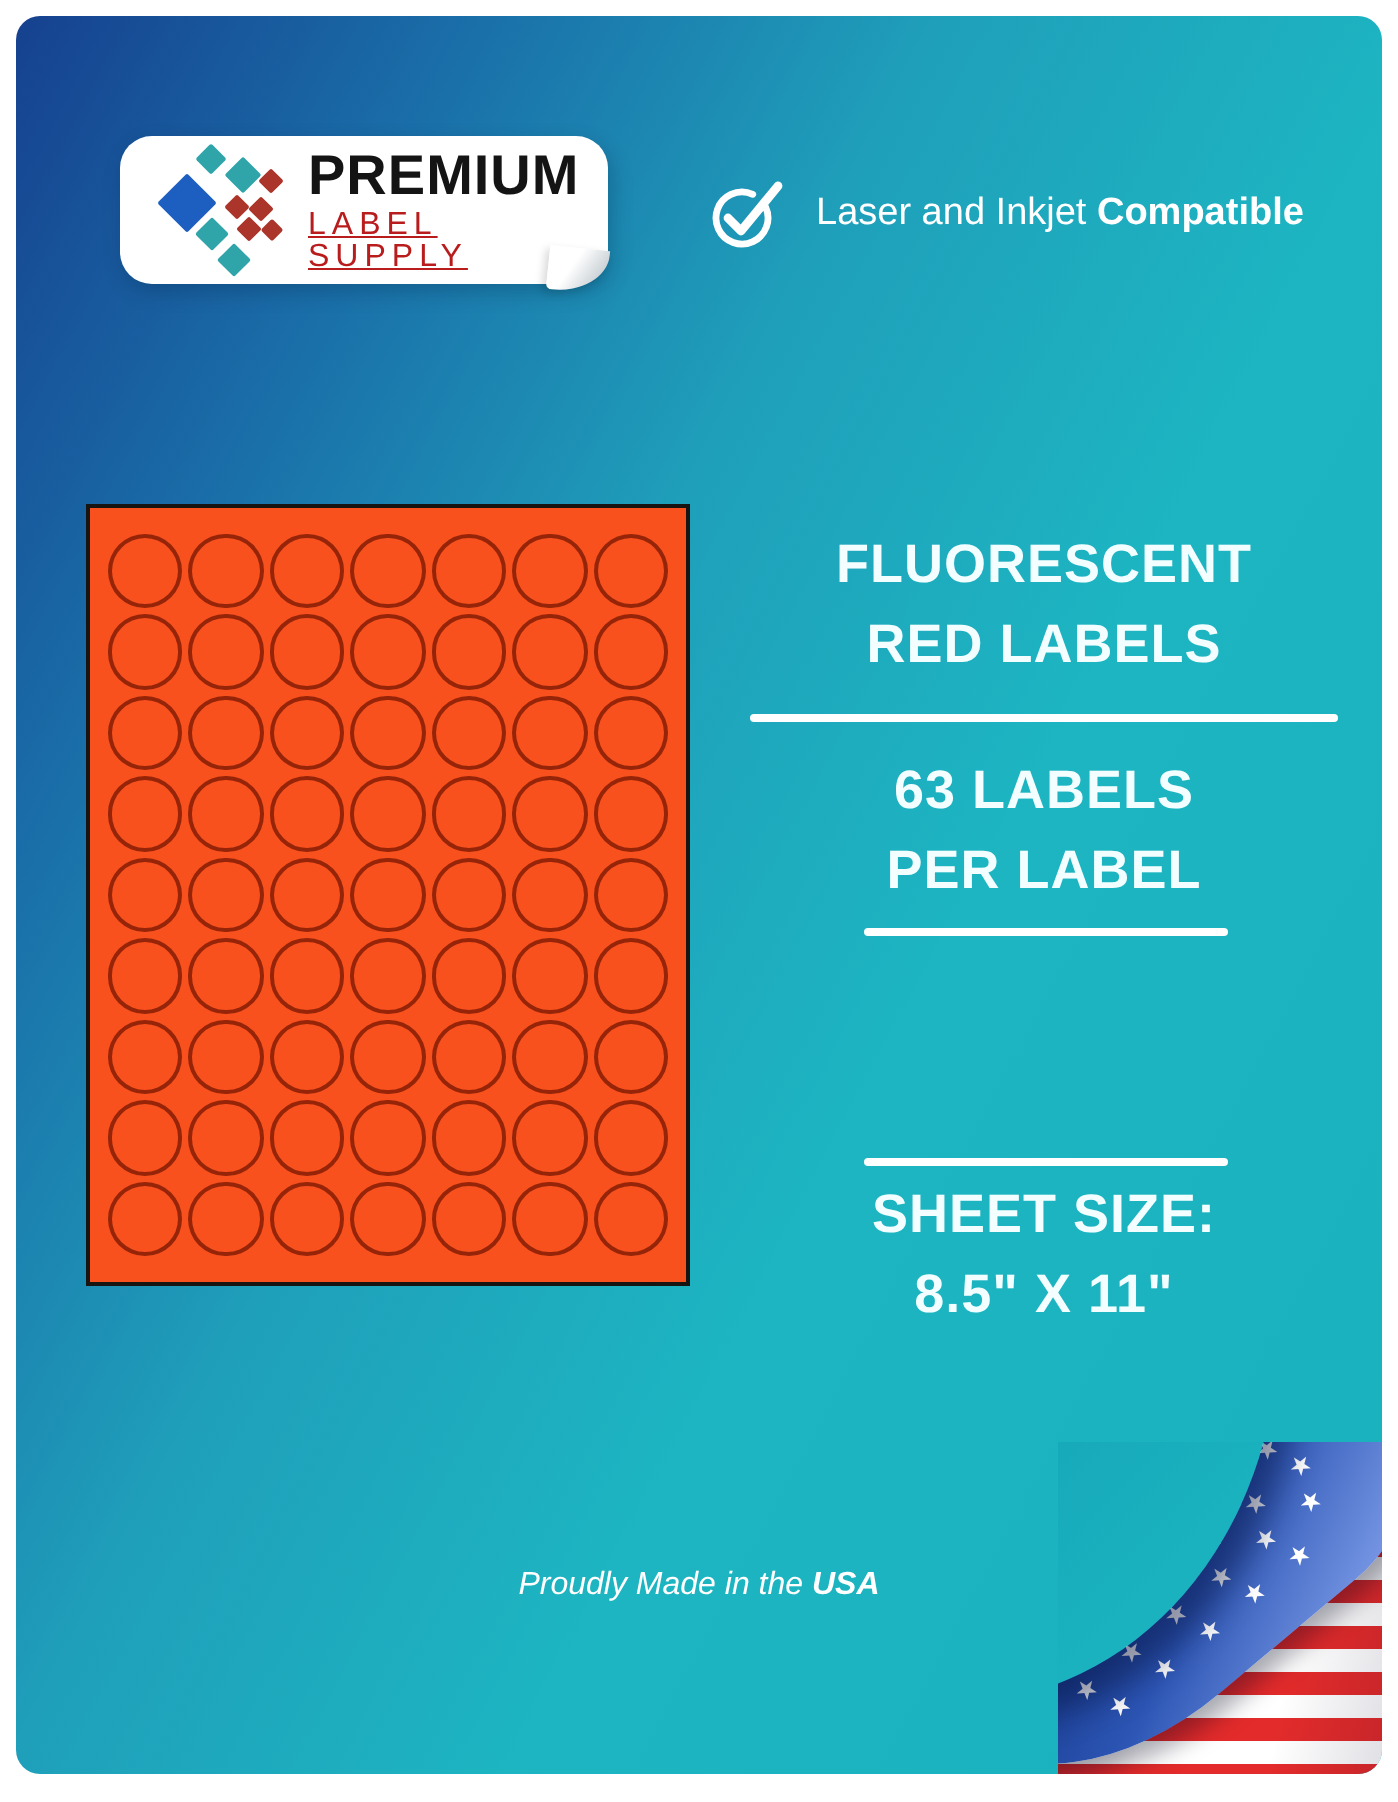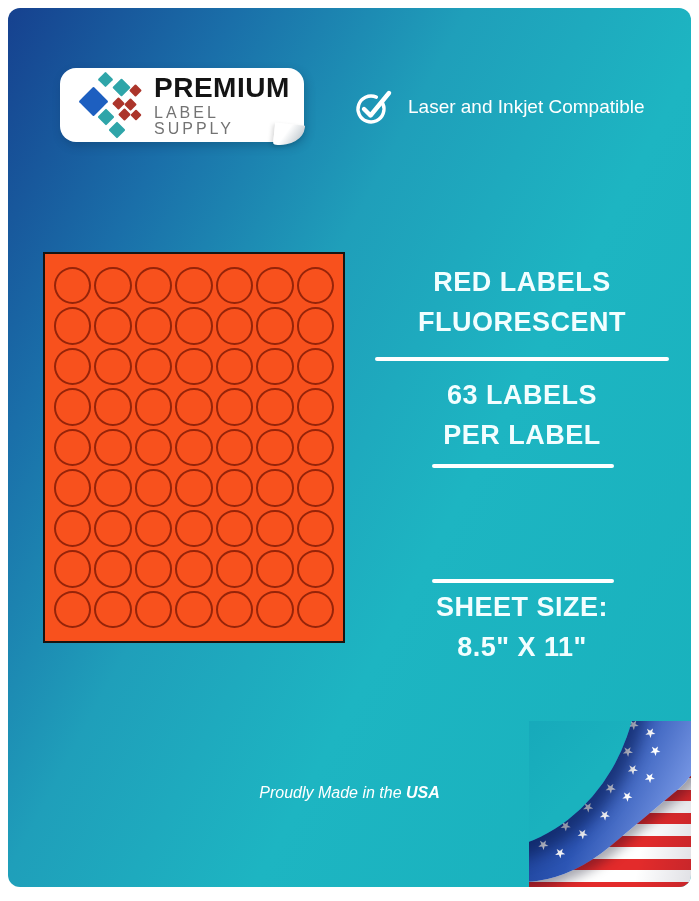--- a/index.html
+++ b/index.html
@@ -22,26 +22,26 @@
   .d3{left:51px;top:14px;width:9px;height:9px;}
   .d4{left:3px;top:19px;width:21px;height:21px;}
   .d5{left:34px;top:27px;width:9px;height:9px;}
   .d6{left:46px;top:28px;width:9px;height:9px;}
   .d7{left:40px;top:38px;width:9px;height:9px;}
   .d8{left:52px;top:39px;width:8px;height:8px;}
   .d9{left:20px;top:39px;width:12px;height:12px;}
   .d10{left:31px;top:52px;width:12px;height:12px;}
   .logo-text{margin-left:8px;line-height:1;}
   .logo-line1{font-size:28px;font-weight:bold;color:#141414;letter-spacing:.5px;}
-  .logo-line2{font-size:16px;color:#737373;letter-spacing:3px;margin-top:3px;}
+  .logo-line2{font-size:16px;color:#b91c1c;letter-spacing:3px;margin-top:3px;text-decoration:underline;}
 
   
   .compat{position:absolute;left:347px;top:80px;display:flex;align-items:center;gap:13px;color:#ffffff;}
   .compat-text{font-size:19px;}
-  .compat-text b{font-weight:normal;}
+  .compat-text b{font-weight:bold;}
 
   
   .sheet{position:absolute;left:35px;top:244px;width:302px;height:391px;background:#f8511d;
     border:2px solid #181411;box-sizing:border-box;}
   .label-grid{position:absolute;inset:0;padding:13px 9px;display:grid;gap:3px;box-sizing:border-box;}
   .label-circle{border:2px solid rgba(133,28,6,.85);border-radius:50%;box-sizing:border-box;}
 
   .note{position:absolute;left:10px;top:640px;width:352px;text-align:center;color:#ffffff;
     font-size:19px;font-weight:bold;line-height:27px;}
 
@@ -173,22 +173,22 @@
         <div class="label-circle"></div>
         <div class="label-circle"></div>
         <div class="label-circle"></div>
         <div class="label-circle"></div>
         <div class="label-circle"></div>
       </div>
   </div>
 
 
   <div class="spec spec-1">
+    <div>FLUORESCENT</div>
     <div>RED LABELS</div>
-    <div>FLUORESCENT</div>
   </div>
   <div class="divider div-1"></div>
   <div class="spec spec-2">
     <div>63 LABELS</div>
     <div>PER LABEL</div>
   </div>
   <div class="divider div-2"></div>
   <div class="divider div-3"></div>
   <div class="spec spec-4">
     <div>SHEET SIZE:</div>

